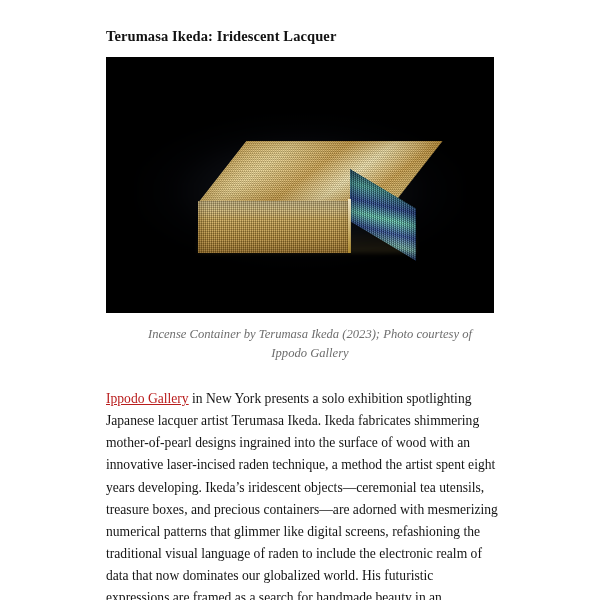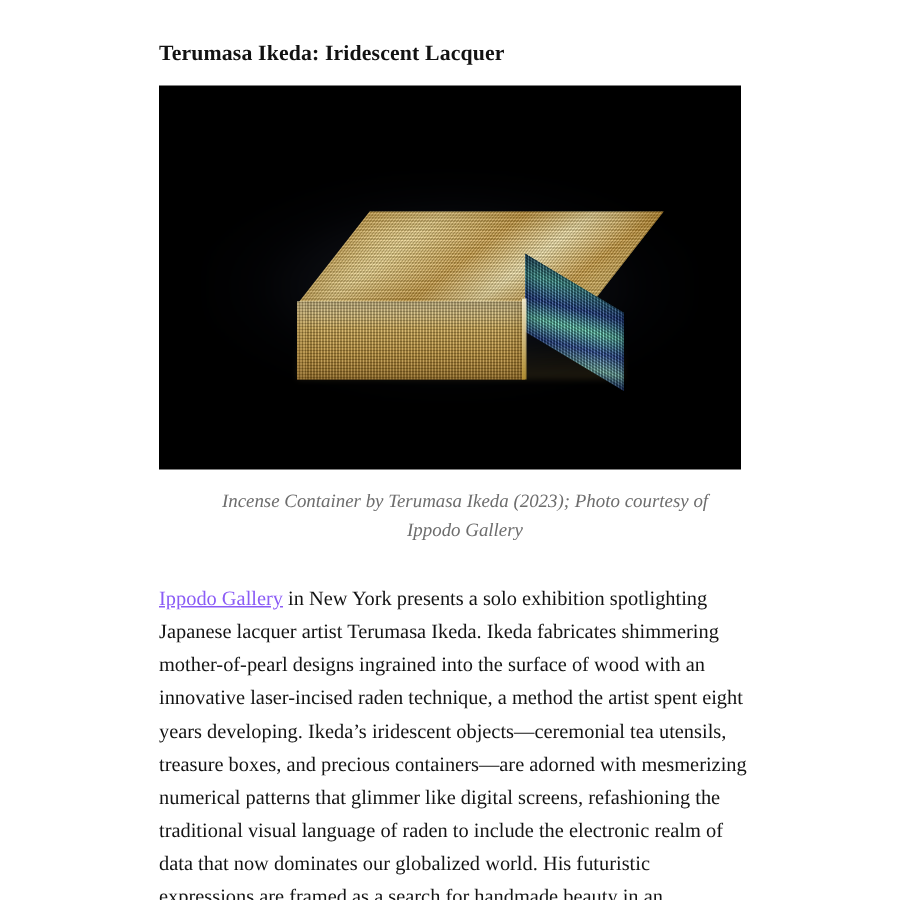--- a/index.html
+++ b/index.html
@@ -131,21 +131,21 @@
   .body-copy {
     font-family: "Liberation Serif", serif;
     font-size: 13.6px;
     line-height: 1.63;
     color: #141414;
     margin: 26px 0 0 0;
     width: 392px;
     text-align: left;
   }
   .body-copy a {
-    color: #8b5cf6;
+    color: #b91c1c;
     text-decoration: underline;
   }
 </style>
 </head>
 <body>
 
 <div class="page">
 
   <h1 class="article-title">Terumasa Ikeda: Iridescent Lacquer</h1>
 

